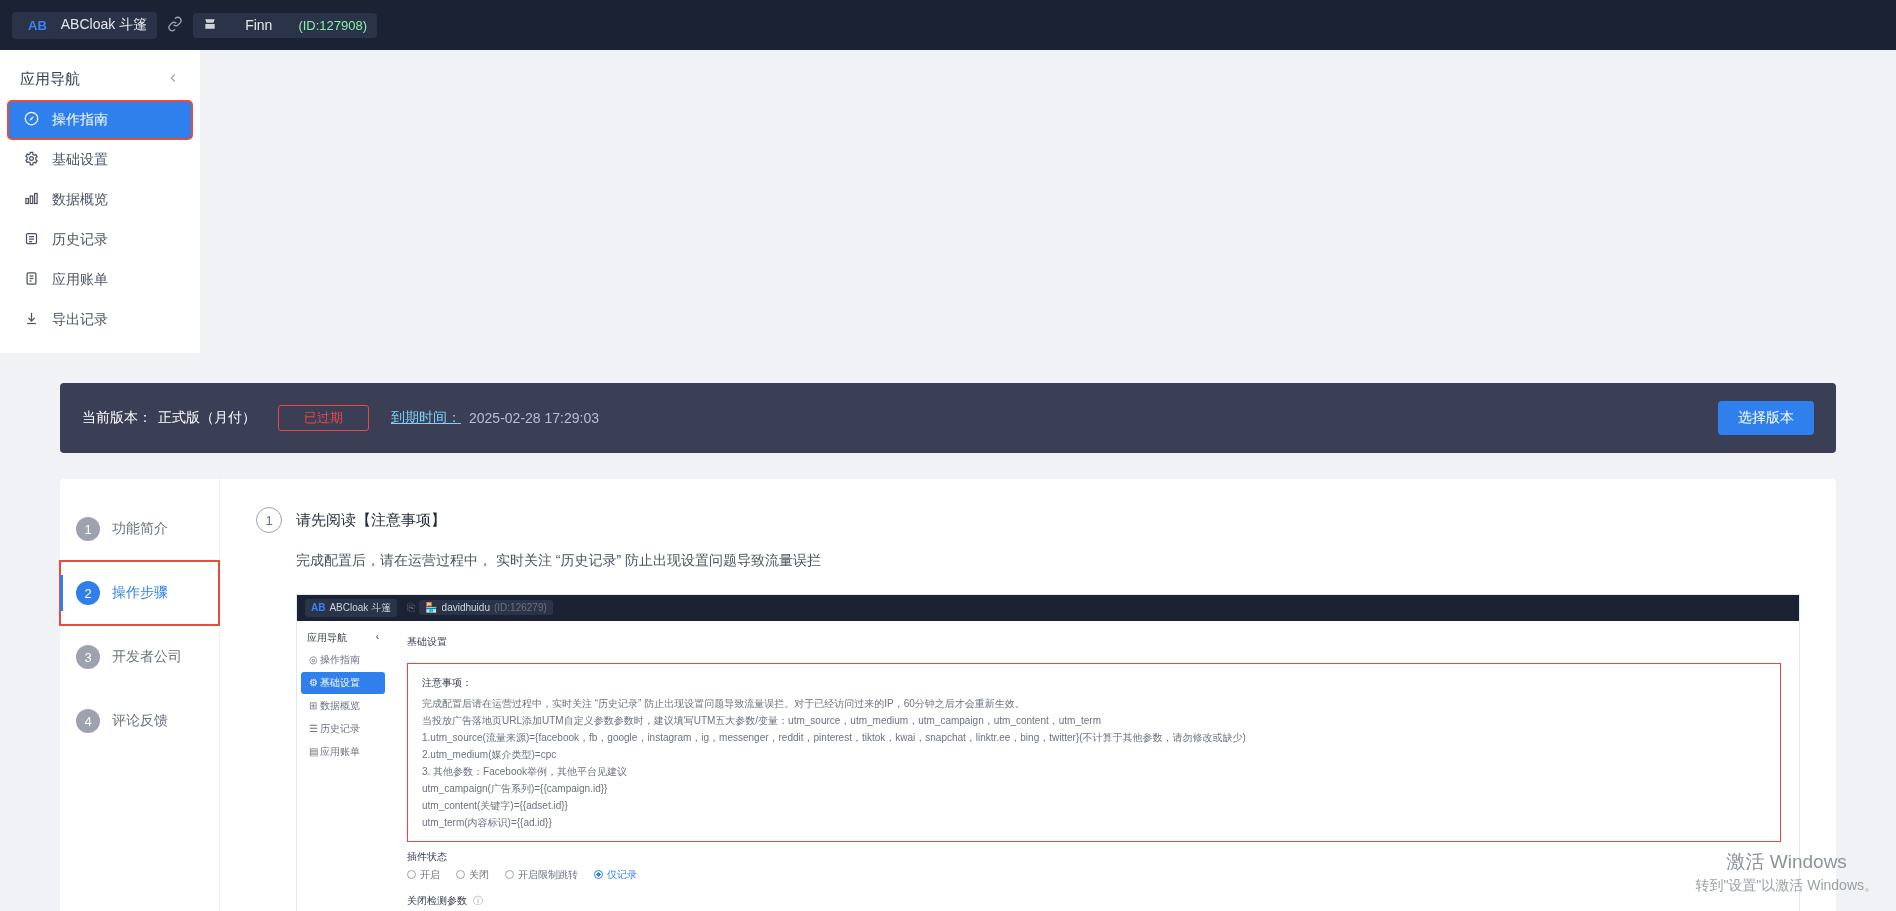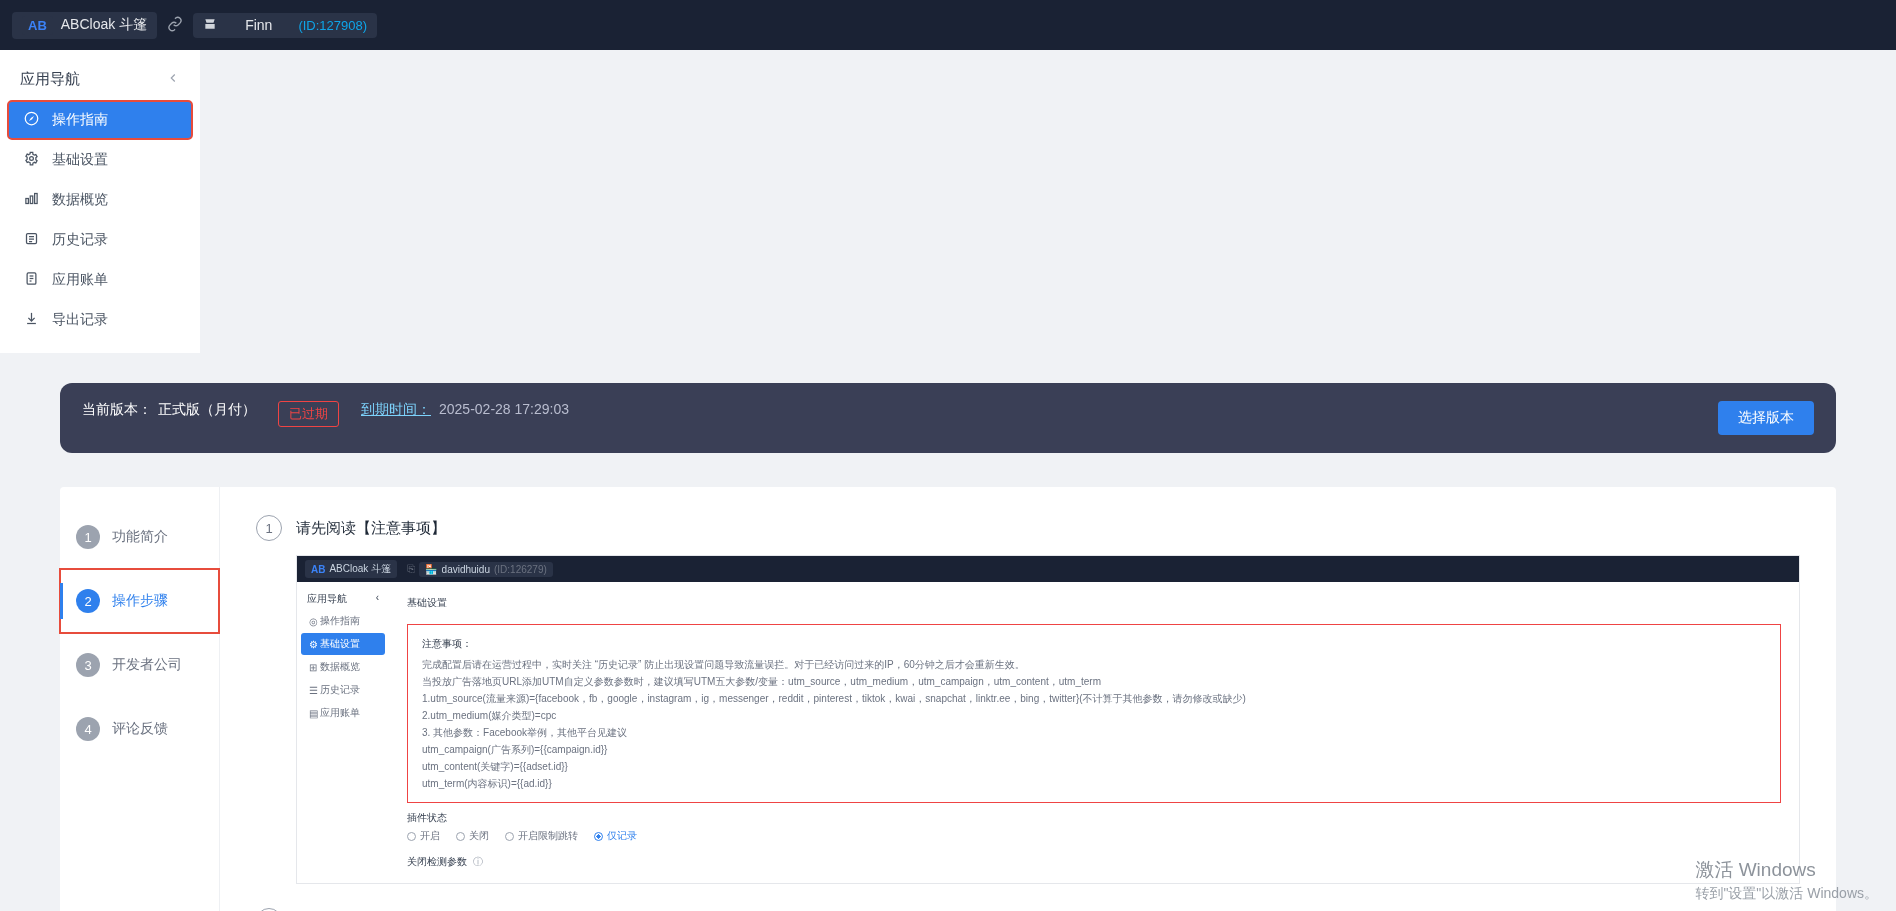--- a/index.html
+++ b/index.html
@@ -7,42 +7,42 @@
 
 
 .topbar { height: 50px; background: #1a2234; display: flex; align-items: center; padding: 0 12px; color: #fff; }
 .app-badge { display: flex; align-items: center; background: #2a3347; border-radius: 4px; padding: 4px 10px; }
 .app-badge-icon { background: #2a3347; color: #3b82f6; font-weight: bold; padding: 2px 6px; border-radius: 3px; margin-right: 8px; font-size: 13px; }
 .app-badge-text { color: #e5e7eb; font-size: 14px; }
 .link-icon { margin: 0 10px; color: #9ca3af; }
 .user-badge { display: flex; align-items: center; background: #2a3347; border-radius: 4px; padding: 4px 10px; gap: 20px; }
 .user-badge .shop-icon { margin-right: 8px; color: #d1d5db; }
 .user-badge-text { color: #e5e7eb; font-size: 14px; }
-.user-id { color: #0ea5e9; margin-left: 6px; font-size: 13px; }
+.user-id { color: #86efac; margin-left: 6px; font-size: 13px; }
 
 
 .layout { display: flex; height: calc(100vh - 50px); flex-direction: column; }
 
 
 .sidebar { width: 200px; background: #fff; padding: 12px 8px; position: relative; }
 .sidebar-header { display: flex; justify-content: space-between; align-items: center; padding: 8px 12px 12px; font-size: 15px; color: #374151; }
 .collapse-icon { color: #9ca3af; cursor: pointer; }
 .nav-item { display: flex; align-items: center; padding: 10px 14px; border-radius: 4px; cursor: pointer; color: #4b5563; margin-bottom: 2px; }
 .nav-item.active { background: #2f80ed; color: #fff; }
 .nav-item .nav-icon { width: 18px; margin-right: 12px; text-align: center; }
 .nav-item.hl-red { outline: 2px solid #e74c3c; outline-offset: -1px; }
 
 
 .main { flex: 1; padding: 30px 60px; overflow-y: auto; }
 
 
-.version-banner { background: #3a3f56; color: #e5e7eb; border-radius: 12px; padding: 18px 22px; display: flex; align-items: flex-start; margin-bottom: 34px; }
+.version-banner { background: #3a3f56; color: #e5e7eb; border-radius: 4px; padding: 18px 22px; display: flex; align-items: center; margin-bottom: 26px; }
 .vb-label { color: #fff; }
 .vb-version { color: #fff; margin-left: 6px; }
-.vb-expired { border: 1px solid #ef4444; color: #ef4444; padding: 3px 10px; margin-left: 22px; border-radius: 3px; font-size: 13px; }
+.vb-expired { border: 1px solid #ef4444; color: #ef4444; padding: 3px 25px; margin-left: 22px; border-radius: 3px; font-size: 13px; }
 .vb-due-label { color: #7dd3fc; margin-left: 22px; text-decoration: underline; }
 .vb-due-time { color: #b9bdcf; margin-left: 8px; }
 .vb-btn { margin-left: auto; background: #2f80ed; color: #fff; border: none; padding: 8px 20px; border-radius: 4px; cursor: pointer; font-size: 14px; }
 
 
 .panel { background: #fff; border-radius: 4px; display: flex; min-height: 560px; }
 
 
 .steps { width: 160px; border-right: 1px solid #eef0f3; padding: 18px 0; }
 .step { display: flex; align-items: center; padding: 20px 16px; cursor: pointer; color: #6b7280; position: relative; }
@@ -78,21 +78,21 @@
 .inset-box .hd { color:#374151; margin-bottom:4px; }
 .inset-status { color:#374151; margin: 8px 0 4px; }
 .inset-radio-row { display:flex; gap:16px; color:#6b7280; align-items:center;}
 .inset-radio-row .sel { color:#2f80ed; }
 .inset-radio-row .r{ width:9px;height:9px;border:1px solid #9ca3af;border-radius:50%;display:inline-block;margin-right:4px;vertical-align:middle;}
 .inset-radio-row .sel .r{ border-color:#2f80ed; background: radial-gradient(#2f80ed 40%, transparent 45%);}
 .inset-sub { color:#374151; margin-top:12px; }
 .inset-sub .q{ margin-left:6px;color:#9ca3af;}
 
 
-.watermark { position: fixed; right: 18px; bottom: 8px; color: #9aa0a8; font-size: 14px; text-align: left; pointer-events:none; }
+.watermark { position: fixed; right: 18px; bottom: 16px; color: #9aa0a8; font-size: 14px; text-align: center; pointer-events:none; }
 .watermark .l1{ font-size:19px; color:#8d939b; margin-bottom:2px;}
 </style>
 </head>
 <body>
 
 <div class="topbar">
   <div class="app-badge">
     <span class="app-badge-icon">AB</span>
     <span class="app-badge-text">ABCloak 斗篷</span>
   </div>
@@ -214,20 +214,23 @@
         <div class="step">
           <span class="num">4</span>
           <span>评论反馈</span>
         </div>
       </div>
 
       <div class="content">
         <div class="section-head">
           <span class="circle-num">1</span>
           <span class="section-title">请先阅读【注意事项】</span>
+        </div>
+        <div class="section-body">
+          <p>完成配置后，请在运营过程中，  实时关注 “历史记录” 防止出现设置问题导致流量误拦</p>
         </div>
 
         <div class="inset-shot">
           <div class="inset-top">
             <span class="chip">
               <span class="ab">AB</span>
               <span>ABCloak 斗篷</span>
             </span>
             <span style="color:#6b7280;margin:0 4px;">⎘</span>
             <span class="chip">

